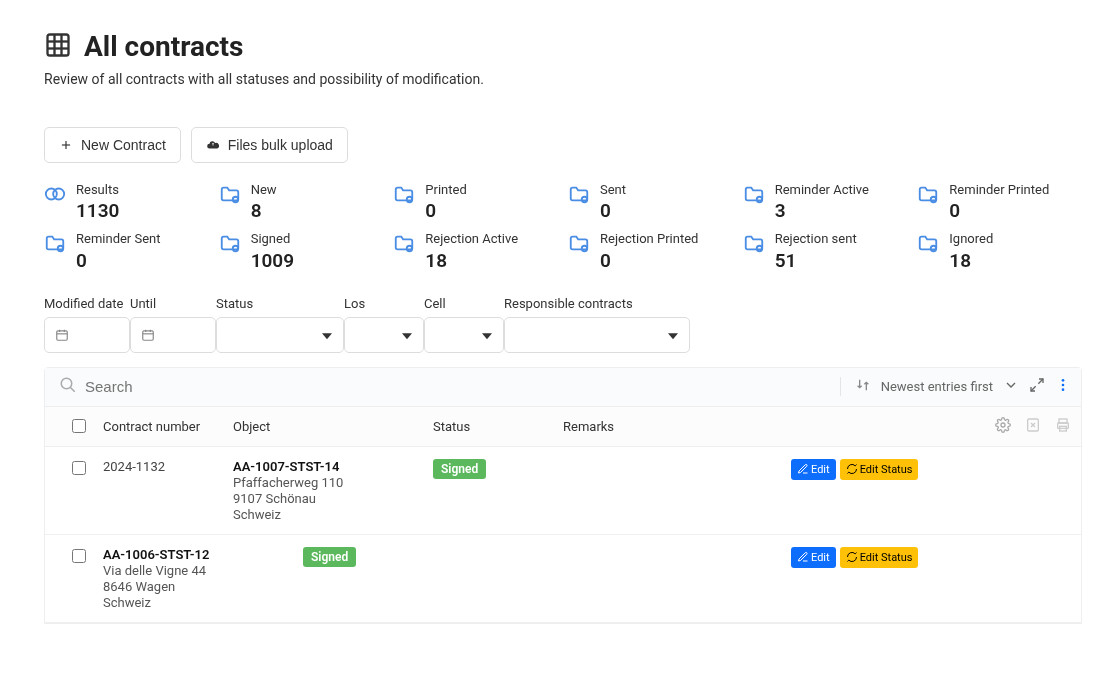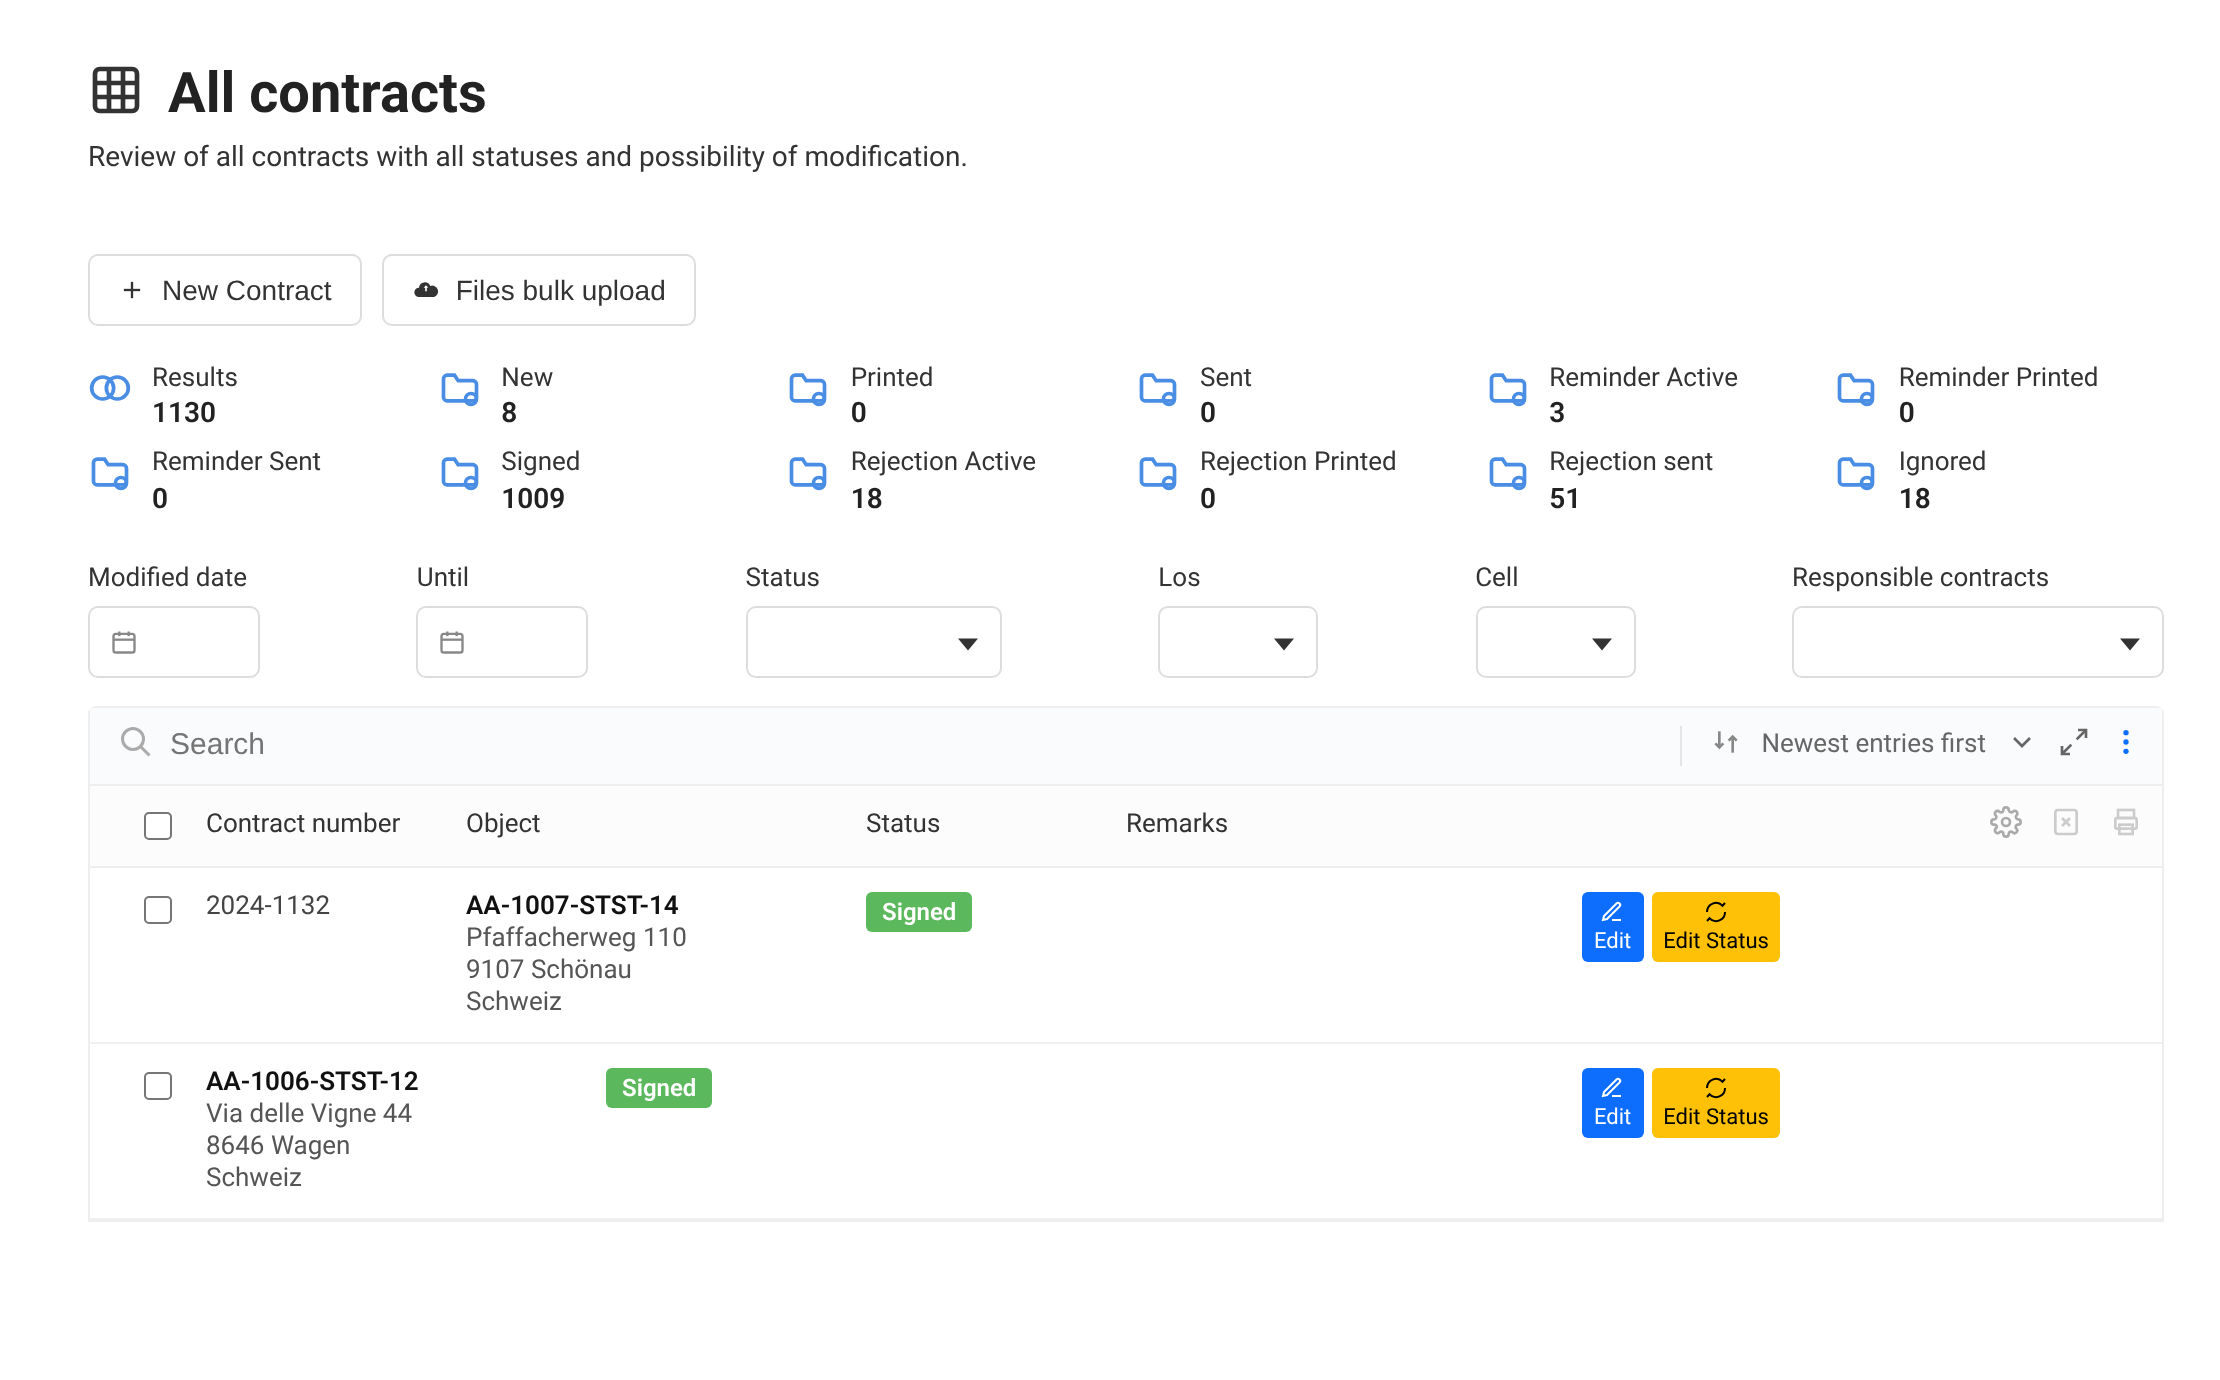--- a/index.html
+++ b/index.html
@@ -9,22 +9,22 @@
   .h-icon svg { width: 28px; height: 28px; stroke: #333; fill: none; stroke-width: 2; }
   h1 { font-size: 28px; font-weight: 700; color: #222; }
   .subtitle { font-size: 14px; color: #333; margin-bottom: 40px; }
   .action-bar { display: flex; gap: 10px; margin-bottom: 20px; }
   .btn { display: inline-flex; align-items: center; gap: 8px; padding: 9px 14px; border: 1px solid #ddd; border-radius: 5px; background: #fff; font-size: 14px; color: #333; cursor: pointer; }
   .btn svg { width: 14px; height: 14px; }
   .stats { display: grid; grid-template-columns: repeat(6, 1fr); column-gap: 10px; row-gap: 18px; margin-bottom: 24px; gap: 10px; }
   .stat { display: flex; align-items: flex-start; gap: 10px; }
   .stat-icon svg { width: 22px; height: 22px; }
   .stat-label { font-size: 13px; color: #333; line-height: 1.1; }
-  .stat-value { font-size: 14px; font-weight: 600; color: #222; margin-top: 2px; }
-  .filters { display: flex; gap: 0; margin-bottom: 14px; flex-wrap: wrap; justify-content: space-between; }
+  .stat-value { font-size: 19px; font-weight: 600; color: #222; margin-top: 2px; }
+  .filters { display: flex; gap: 0; margin-bottom: 14px; flex-wrap: wrap; }
   .filter { display: flex; flex-direction: column; gap: 6px; }
   .filter-label { font-size: 13px; color: #333; }
   .filter-input { height: 36px; border: 1px solid #ddd; border-radius: 5px; background: #fff; font-size: 14px; padding: 0 10px; display: flex; align-items: center; }
   .date-input { width: 86px; justify-content: flex-start; position: relative; }
   .date-input svg { width: 14px; height: 14px; }
   .select { appearance: none; background: #fff; position: relative; }
   .select-wrap { position: relative; display: inline-block; }
   .select-wrap::after { content: ""; position: absolute; right: 12px; top: 50%; transform: translateY(-30%); border-left: 5px solid transparent; border-right: 5px solid transparent; border-top: 6px solid #333; pointer-events: none; }
   .w-status { width: 128px; }
   .w-los { width: 80px; }
@@ -45,21 +45,21 @@
   .col-remarks { flex: 1; }
   .col-tools { width: 110px; text-align: right; color: #bbb; display:flex; justify-content:flex-end; gap:14px; }
   .col-tools svg { width: 16px; height: 16px; }
   .row { display: flex; padding: 12px 10px; border-bottom: 1px solid #f0f0f0; font-size: 13px; }
   .row .col-cb { align-items: flex-start; padding-top: 2px; }
   .row .col-num { color: #444; }
   .obj-name { font-weight: 600; color: #111; }
   .obj-line { color: #555; margin-top: 1px; }
   .badge-signed { display: inline-block; background: #5cb85c; color: #fff; font-size: 12px; font-weight: 600; padding: 3px 8px; border-radius: 3px; }
   .row-actions { width: 280px; display: flex; gap: 4px; align-items: flex-start; }
-  .ab { display: inline-flex; flex-direction: column; align-items: center; font-size: 11px; cursor: pointer; padding: 4px 6px; border-radius: 3px; min-width: 30px; gap: 2px; }
+  .ab { display: inline-flex; align-items: center; font-size: 11px; cursor: pointer; padding: 4px 6px; border-radius: 3px; min-width: 30px; gap: 2px; }
   .ab svg { width: 12px; height: 12px; }
   .ab-blue { background: #0d6efd; color: #fff; }
   .ab-yellow { background: #ffc107; color: #000; }
   input[type=checkbox] { width: 14px; height: 14px; }
 </style>
 </head>
 <body>
 
 <div class="page">
 

